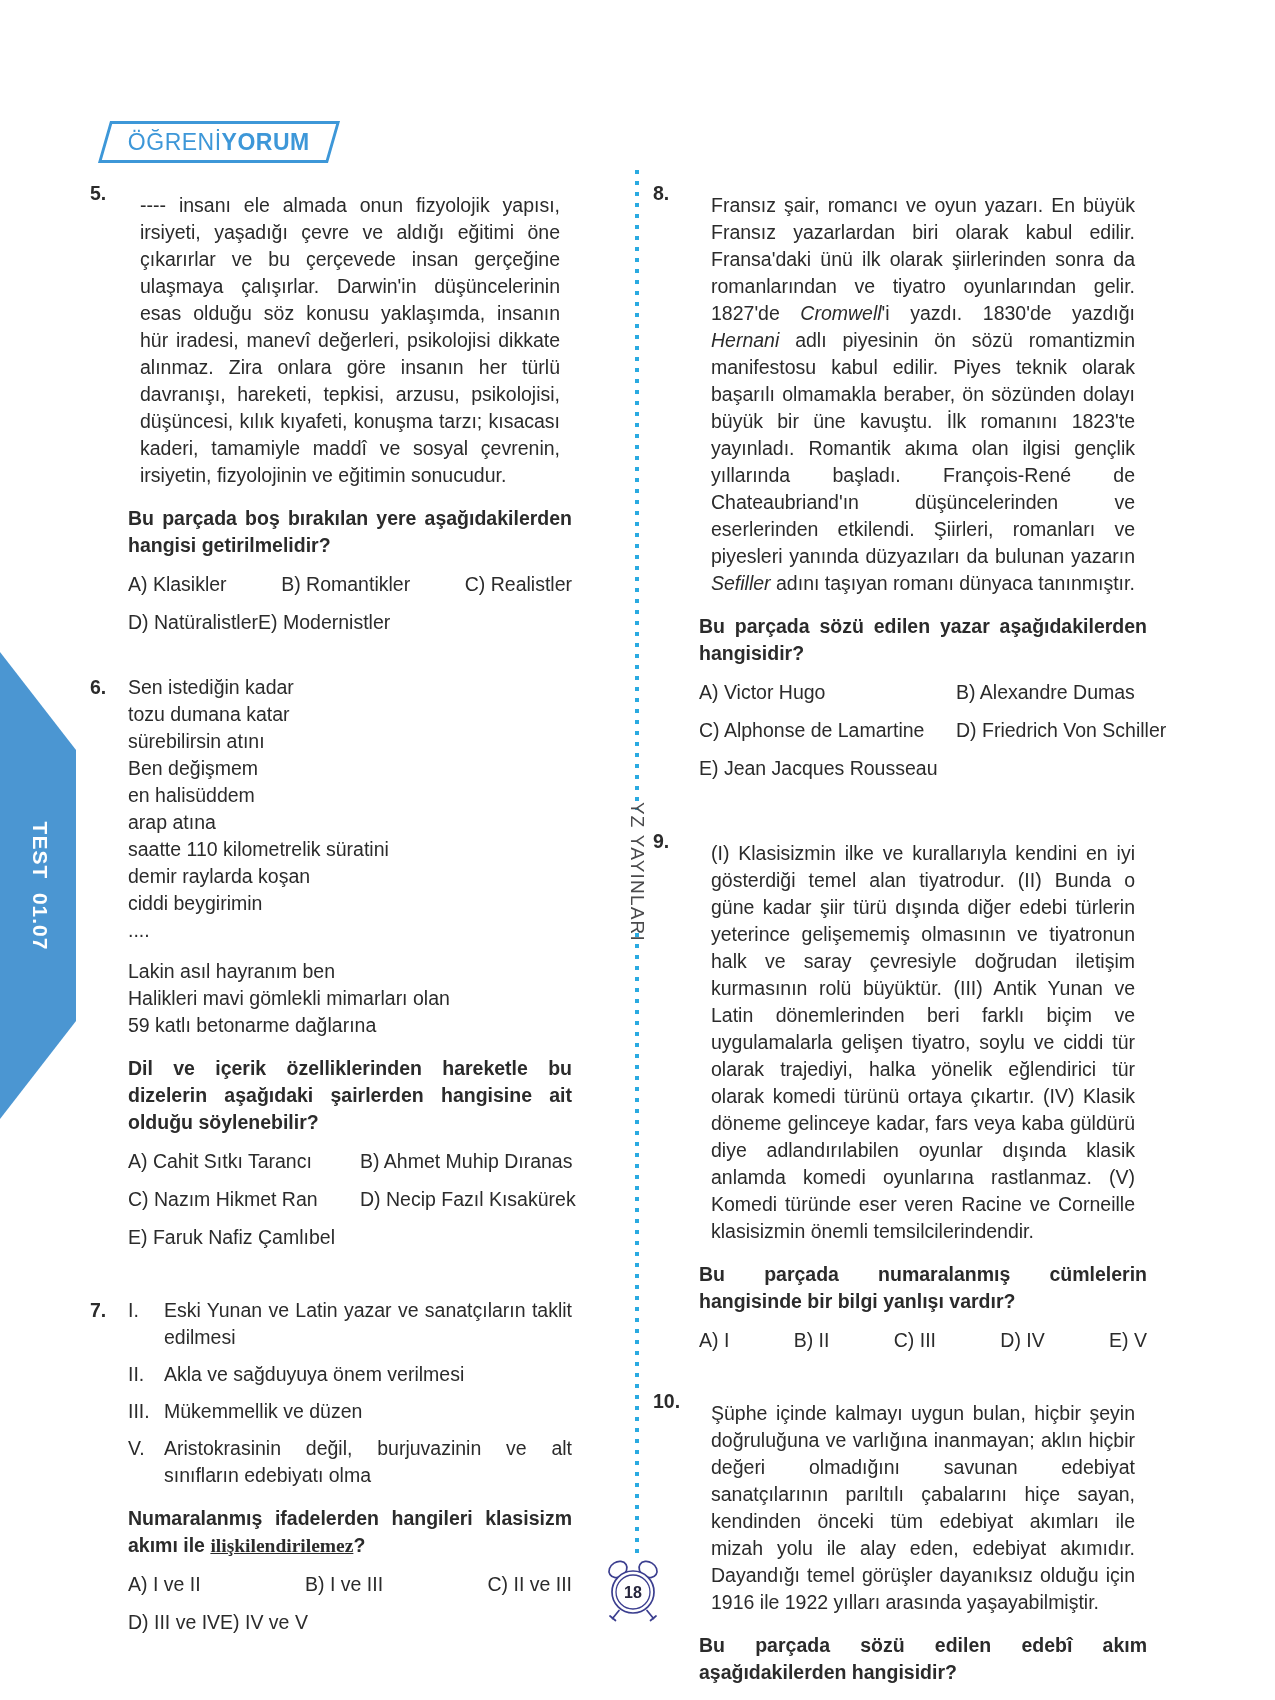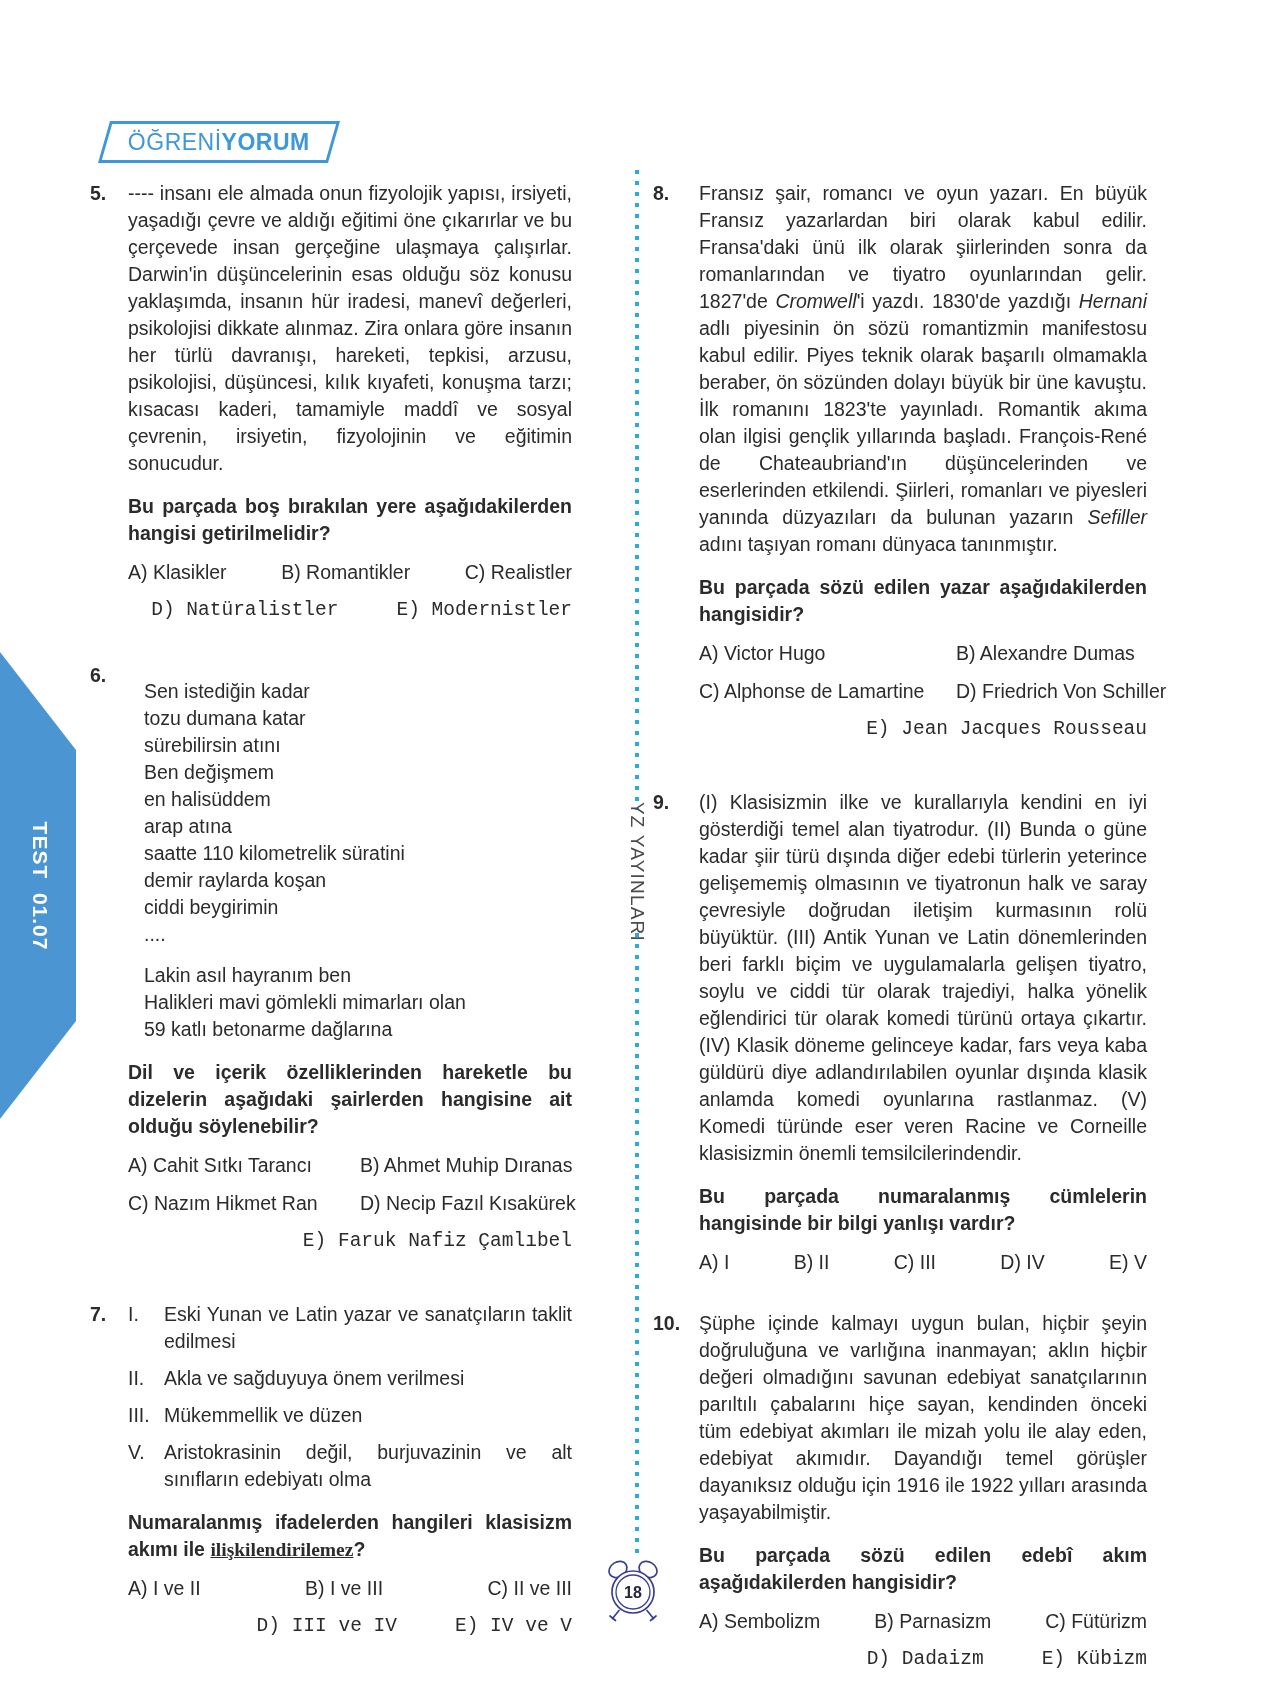--- a/index.html
+++ b/index.html
@@ -41,34 +41,34 @@
   .col{position:absolute;top:180px;font-size:19.5px;line-height:27px;}
   .col-left{left:90px;width:482px;}
   .col-right{left:653px;width:494px;}
 
   .q{display:flex;align-items:flex-start;}
   .qnum{flex:none;font-weight:bold;}
   .col-left .qnum{width:38px;}
   .col-right .qnum{width:46px;}
   .qbody{flex:1;min-width:0;}
 
-  .para{margin:0;text-align:justify;}
+  .para{margin:12px;text-align:justify;}
   .para i{font-style:italic;}
   .prompt{margin:16px 0 0;font-weight:bold;text-align:justify;}
   .prompt u{text-decoration:underline;font-family:Liberation Serif, serif;}
 
   .opts{margin-top:12px;display:flex;}
   .opts + .opts{margin-top:11px;}
   .row-3,.row-5{justify-content:space-between;}
-  .row-center{justify-content:flex-end;gap:58px;font-family:Liberation Mono, monospace;}
+  .row-center{justify-content:flex-start;}
   .row-2col-l .opt:first-child{width:232px;flex:none;}
   .row-2col-r .opt:first-child{width:257px;flex:none;}
   .opt{white-space:nowrap;}
 
-  .poem{margin:16px;}
+  .poem{margin:0;}
   .poem-line{min-height:27px;}
   .poem-gap{height:14px;}
 
   .ritem{display:flex;margin-bottom:10px;}
   .rnum{flex:none;width:36px;}
   .rtext{flex:1;text-align:justify;}
 
   #q6{margin-top:38px;}
   #q7{margin-top:46px;}
   #q9{margin-top:46px;}

